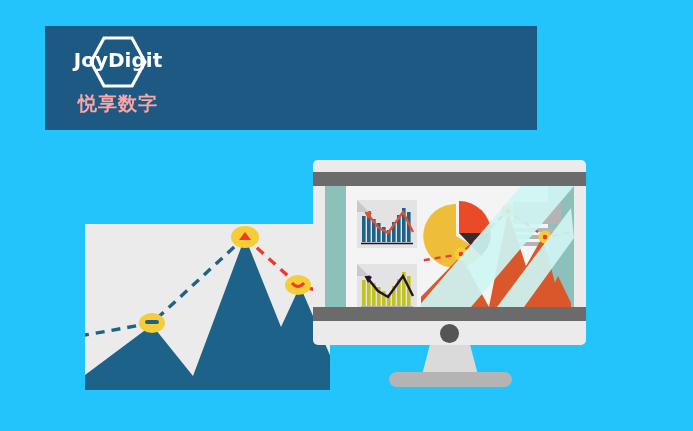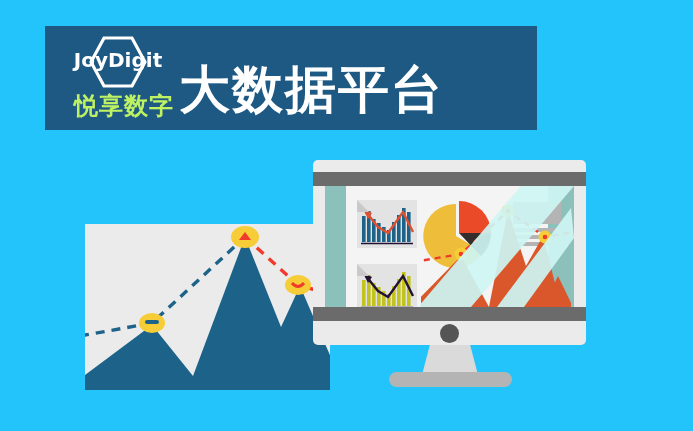--- a/index.html
+++ b/index.html
@@ -49,26 +49,26 @@
     text-align: center;
     color: #ffffff;
     font-size: 20px;
     font-weight: bold;
     letter-spacing: 0px;
     font-family: "DejaVu Sans", sans-serif;
     line-height: 1;
   }
   #logo-sub {
     position: absolute;
-    left: 6px;
+    left: 0;
     top: 60px;
     width: 110px;
     text-align: center;
-    color: #bef264;
-    font-size: 24px;
+    color: #fca5a5;
+    font-size: 19px;
     font-weight: bold;
     letter-spacing: 1px;
     line-height: 1;
     font-family: "DejaVu Sans", sans-serif;
   }
   #banner-title {
     position: absolute;
     left: 134px;
     top: 38px;
     color: #ffffff;
@@ -204,21 +204,20 @@
   <div id="banner">
 
     <div id="logo-wrap">
       <svg id="logo-hex" viewBox="0 0 58 52">
         <polygon points="15,2 43,2 56,26 43,50 15,50 2,26" fill="none" stroke="#ffffff" stroke-width="3.2"></polygon>
       </svg>
       <div id="logo-word">JoyDigit</div>
       <div id="logo-sub">悦享数字</div>
     </div>
 
-    <div id="banner-title">大数据平台</div>
   </div>
 
   <div id="left-panel">
     <svg class="abs" width="245" height="166" viewBox="0 0 245 166">
 
       <polygon fill="#1d6389" points="-20,166 67,101 108,152 160,13 196,103 215,62 260,166"></polygon>
 
       <polyline fill="none" stroke="#1d6389" stroke-width="3.4" stroke-dasharray="9,7" points="-5,112 67,99 160,13"></polyline>
       <polyline fill="none" stroke="#ef3a2c" stroke-width="3.4" stroke-dasharray="9,7" points="160,13 213,61 252,72"></polyline>
 

